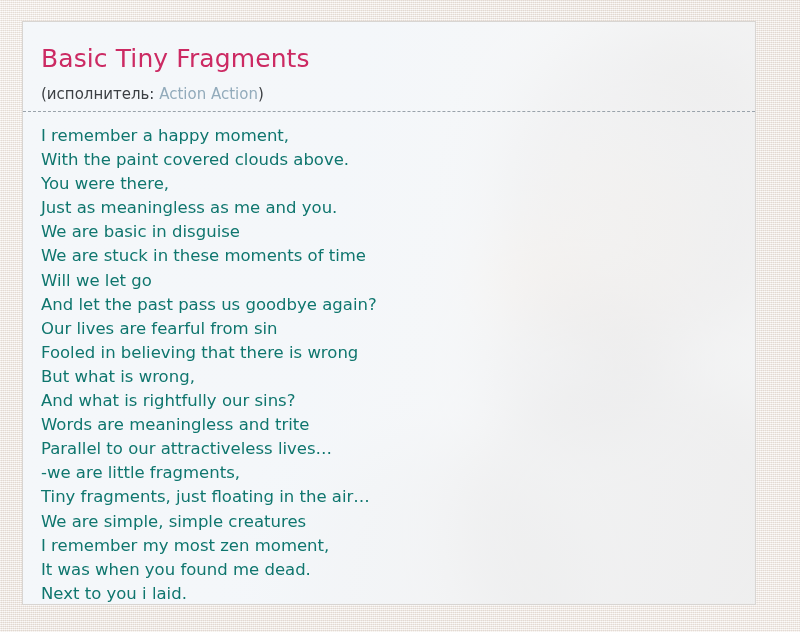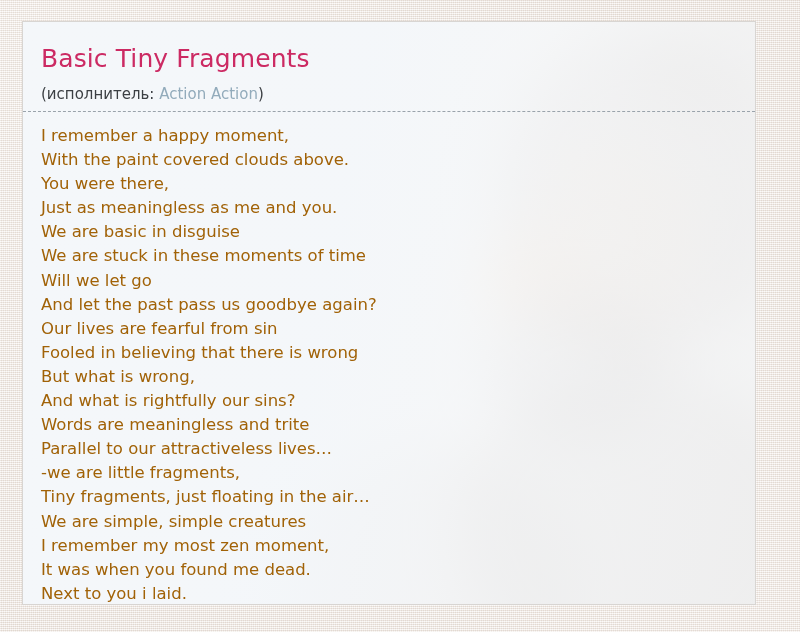--- a/index.html
+++ b/index.html
@@ -135,21 +135,21 @@
     text-decoration: none;
   }
 
   
   #lyrics {
     position: relative;
     z-index: 3;
     padding: 12px 18px 0 18px;
     font-size: 16.5px;
     line-height: 24.1px;
-    color: #a16207;
+    color: #0f766e;
     white-space: pre-wrap;
   }
   .lyric-line {
     min-height: 24.1px;
   }
 </style>
 </head>
 <body>
 
 <div id="page-frame">

